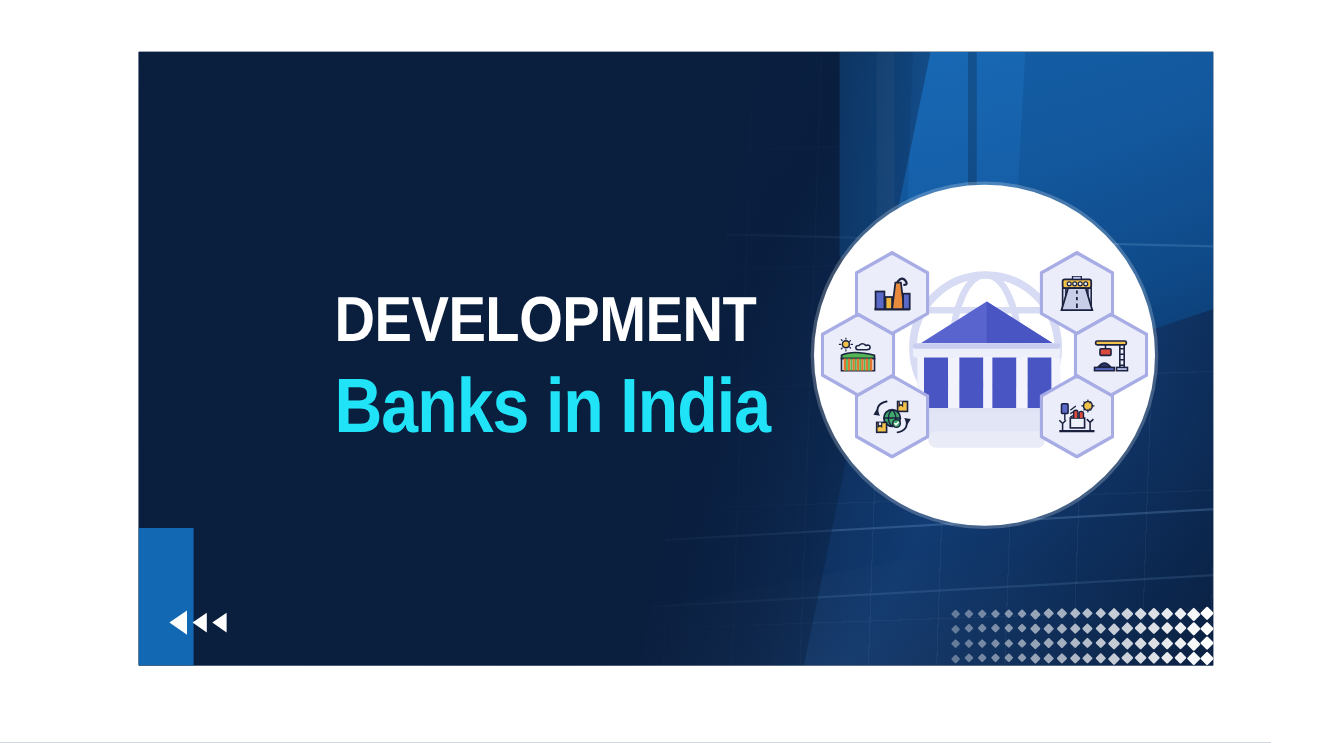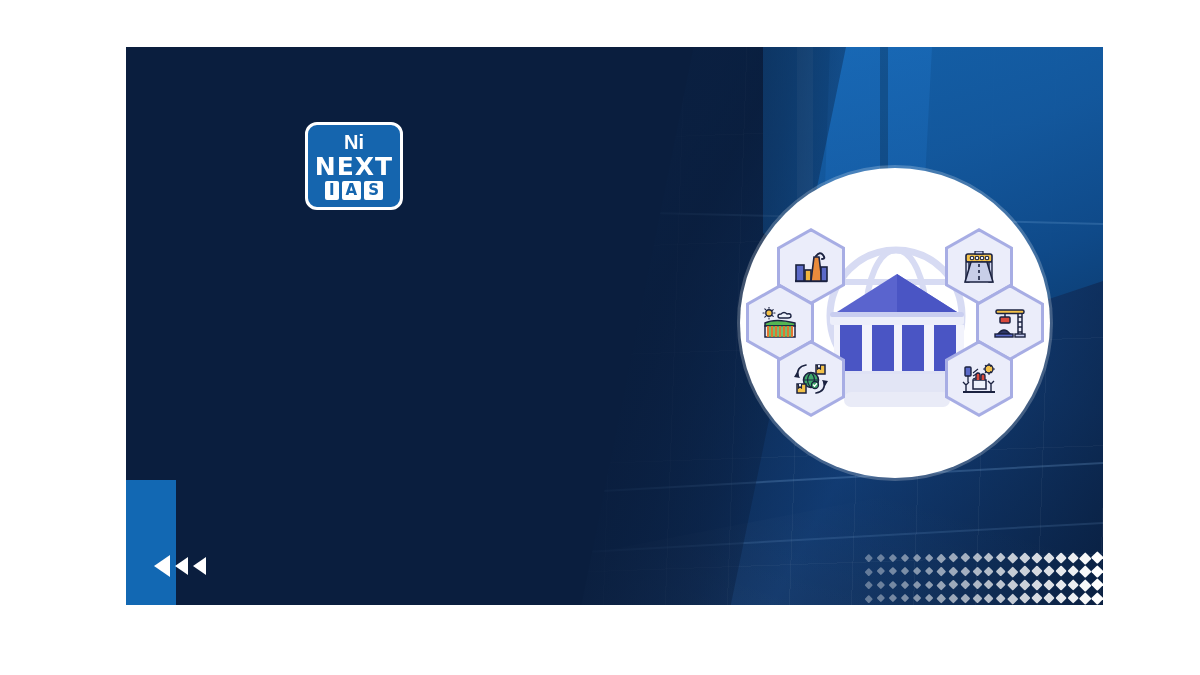--- a/index.html
+++ b/index.html
@@ -145,30 +145,25 @@
       <div class="photo-vert-b"></div>
       <div class="photo-diag"></div>
       <div class="photo-line1"></div>
       <div class="photo-line2"></div>
       <div class="photo-line3"></div>
     </div>
 
     <div class="navy"></div>
     <div class="navy-fade"></div>
 
-    <div class="logo">
-      <div class="logo-ni">Ni</div>
-      <div class="logo-next">NEXT</div>
-      <div class="logo-ias">
-        <span>I</span>
-        <span>A</span>
-        <span>S</span>
-      </div>
+
+    <div class="title-block">
+      <div class="title-main">DEVELOPMENT</div>
+      <div class="title-sub">Banks in India</div>
     </div>
-
 
     <div class="blue-block"></div>
     <div class="arrows">
       <span class="arrow"></span>
       <span class="arrow sm"></span>
       <span class="arrow sm"></span>
     </div>
 
     <div class="dots" id="dot-grid">
         <span class="d" style="opacity: 0.35; width: 5.5px; height: 5.5px;"></span>

